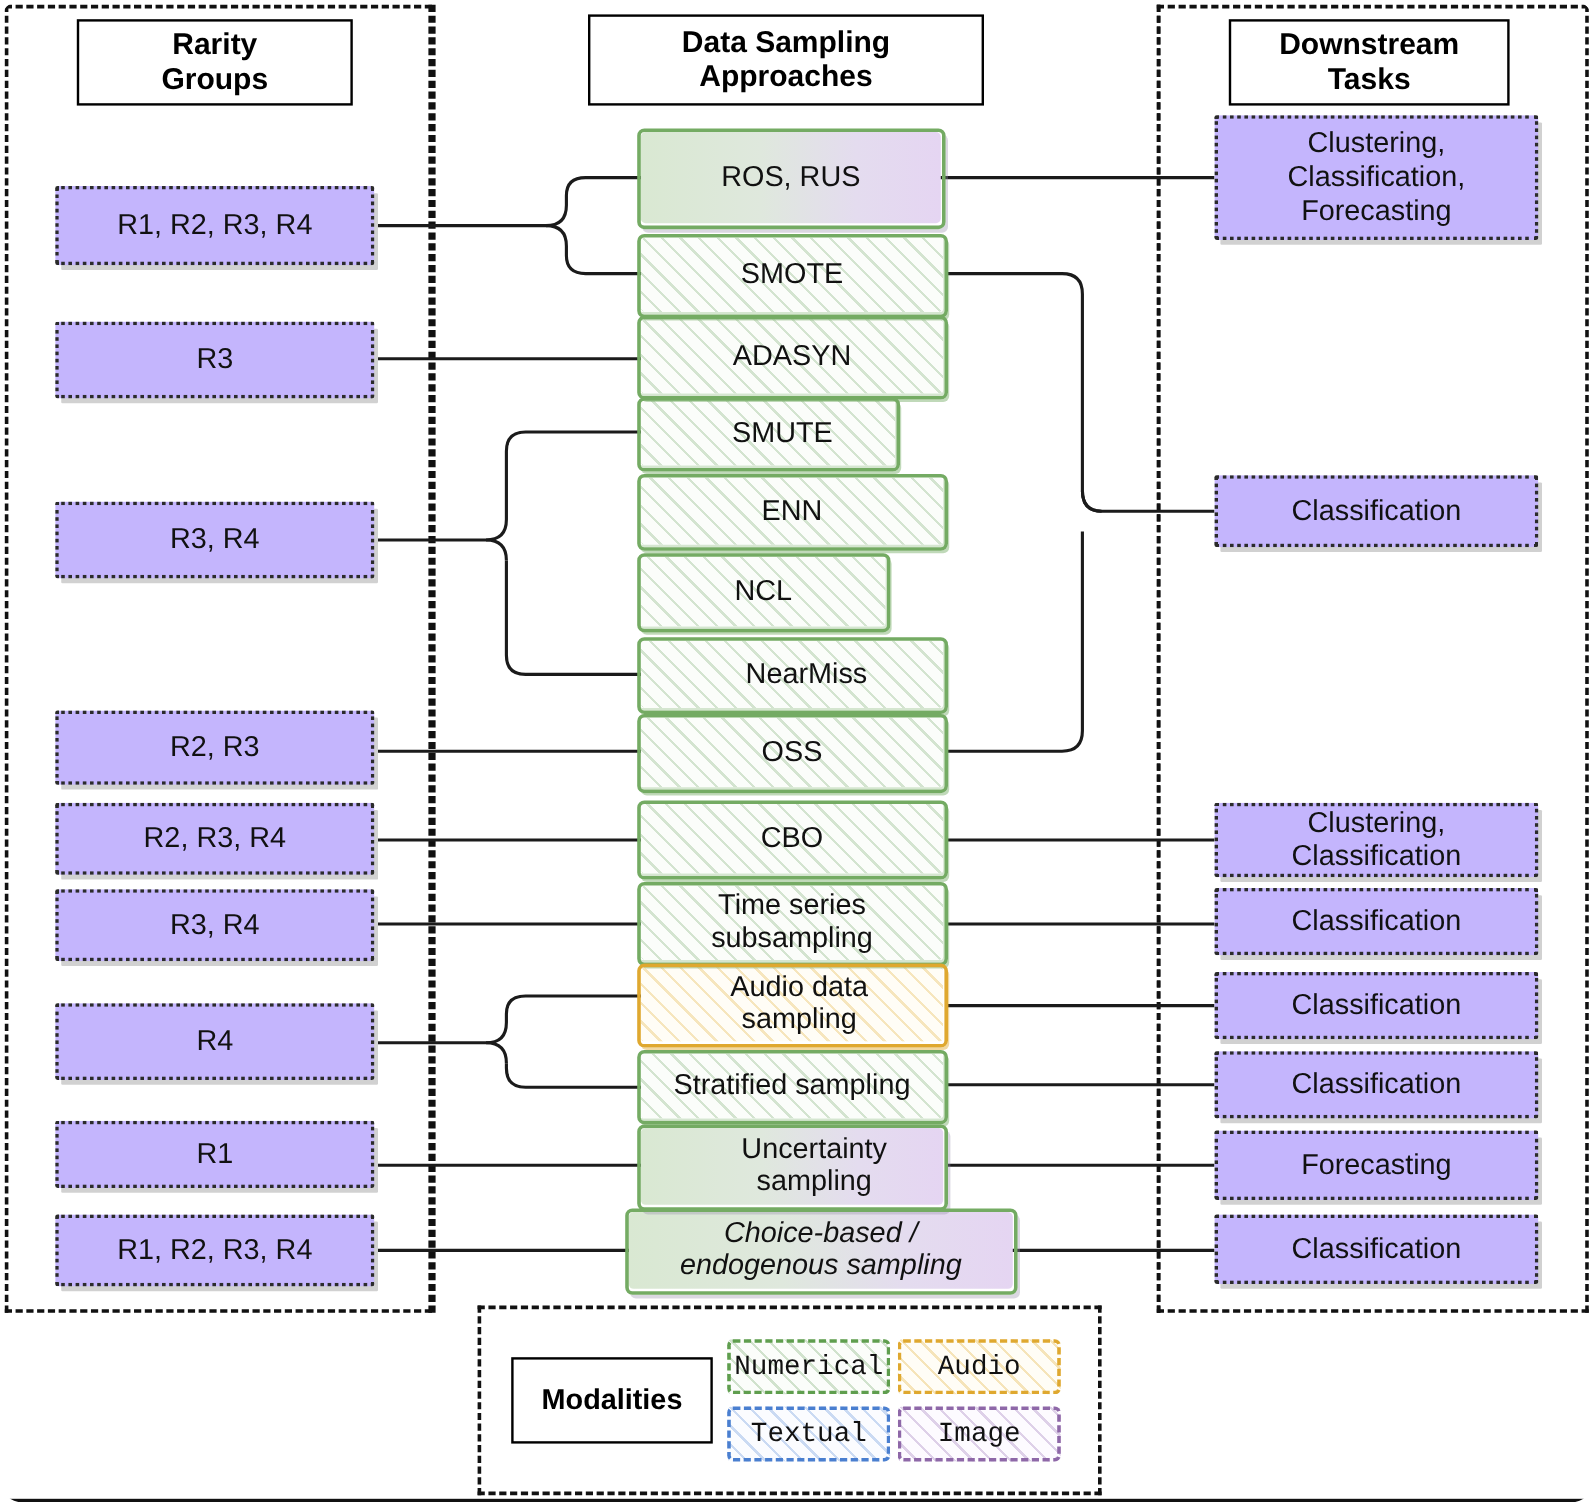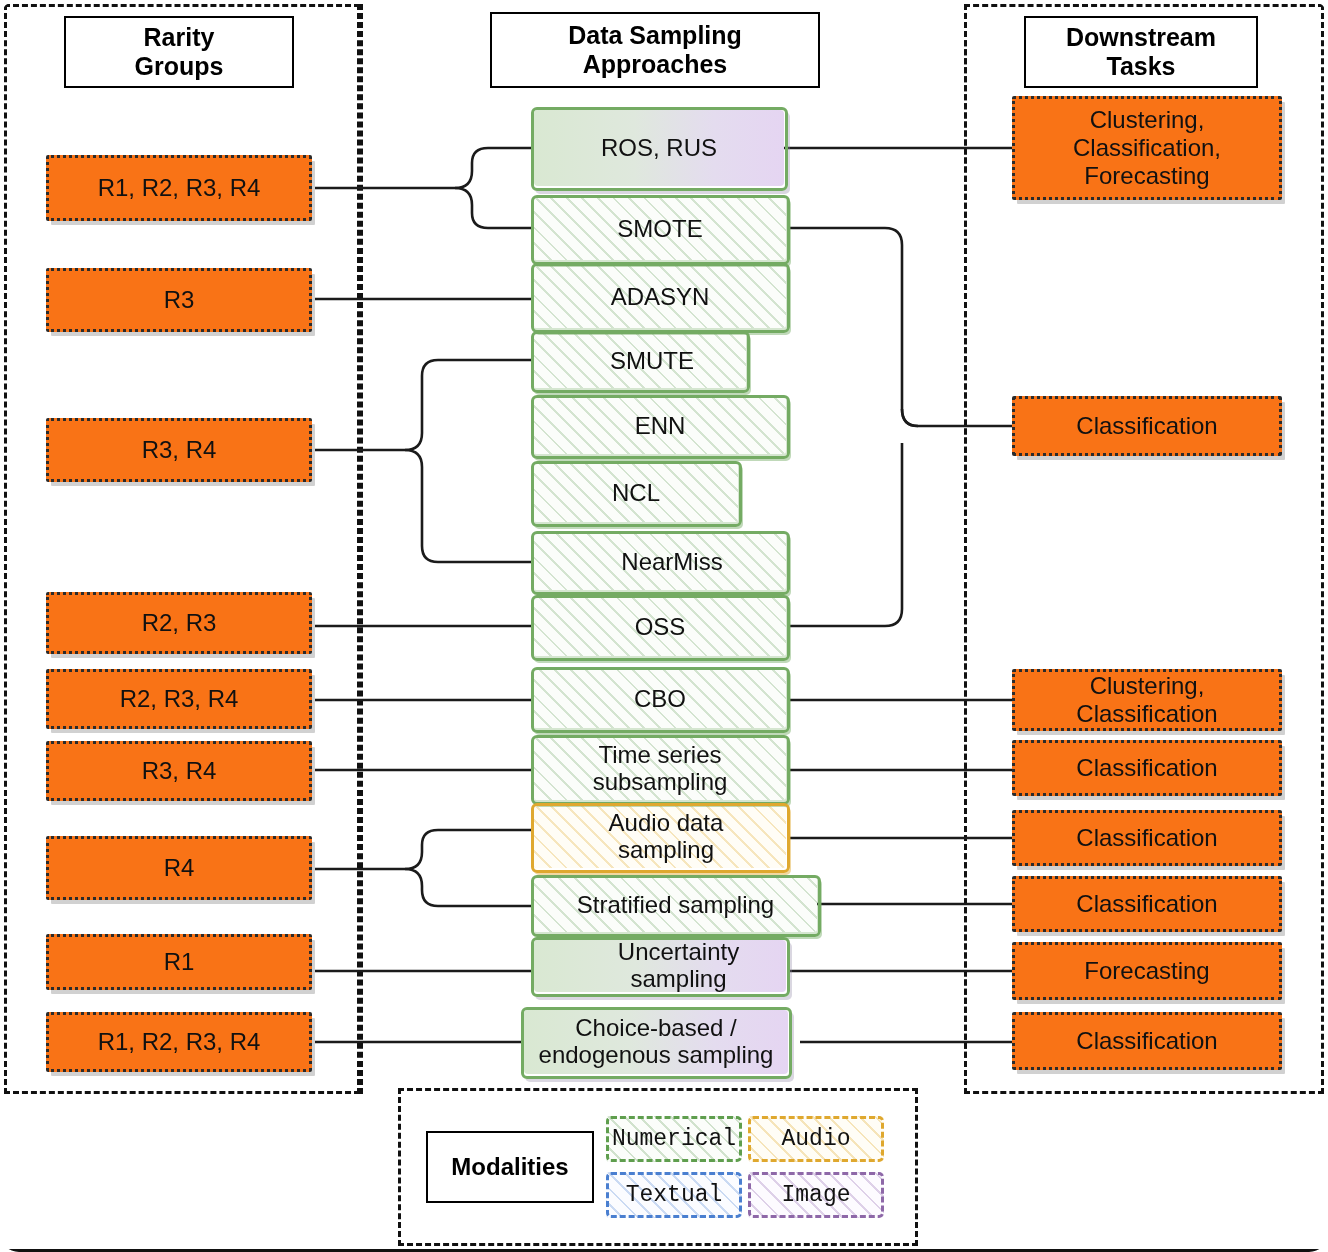--- a/index.html
+++ b/index.html
@@ -8,21 +8,21 @@
 
   
   .col-dash{position:absolute;border:3px dashed #111;box-sizing:border-box;background:transparent;}
 
   
   .hdr{position:absolute;box-sizing:border-box;border:2px solid #000;background:#fff;
        display:flex;align-items:center;justify-content:center;text-align:center;
        font-weight:bold;font-size:25px;line-height:1.15;color:#000;}
 
   
-  .dotbox{position:absolute;box-sizing:border-box;border:3px dotted #2b2b2b;background:#f97316;
+  .dotbox{position:absolute;box-sizing:border-box;border:3px dotted #2b2b2b;background:#c4b5fd;
           display:flex;align-items:center;justify-content:center;text-align:center;
           font-size:24px;line-height:1.18;color:#111;border-radius:2px;
           box-shadow:4px 5px 0 -1px rgba(0,0,0,0.18);}
 
   
   .sbox{position:absolute;box-sizing:border-box;display:flex;align-items:center;
         justify-content:center;text-align:center;font-size:24px;line-height:1.12;
         color:#111;border-radius:4px;}
   .sbox .lbl{position:relative;z-index:3;padding:0 6px;}
   .sbox::before{content:"";position:absolute;inset:0;border-radius:4px;z-index:1;}
@@ -213,29 +213,29 @@
     </div>
 
   <div class="sbox m-num" style="left:534px;top:738px;width:252px;height:62px;">
     <span class="lbl">Time series<br>subsampling</span>
     </div>
 
   <div class="sbox m-aud" style="left:534px;top:806px;width:252px;height:62px;padding-left:12px;">
     <span class="lbl">Audio data<br>sampling</span>
     </div>
 
-  <div class="sbox m-num" style="left:534px;top:878px;width:283px;height:54px;text-align:right;">
+  <div class="sbox m-num" style="left:534px;top:878px;width:252px;height:54px;text-align:right;">
     <span class="lbl">Stratified sampling</span>
     </div>
 
-  <div class="sbox m-grad" style="left:534px;top:940px;width:252px;height:52px;padding-left:37px;">
+  <div class="sbox m-grad" style="left:534px;top:940px;width:252px;height:64px;padding-left:37px;">
     <span class="lbl">Uncertainty<br>sampling</span>
     </div>
 
-  <div class="sbox m-grad" style="left:524px;top:1010px;width:264px;height:64px;">
+  <div class="sbox m-grad" style="left:524px;top:1010px;width:320px;height:64px;font-style:italic;">
     <span class="lbl">Choice-based /<br>endogenous sampling</span>
     </div>
 
   <div class="dotbox" style="left:1012px;top:96px;width:270px;height:104px;">
     <span>Clustering,<br>Classification,<br>Forecasting</span>
     </div>
   <div class="dotbox" style="left:1012px;top:396px;width:270px;height:60px;">
     <span>Classification</span>
     </div>
   <div class="dotbox" style="left:1012px;top:669px;width:270px;height:62px;">

